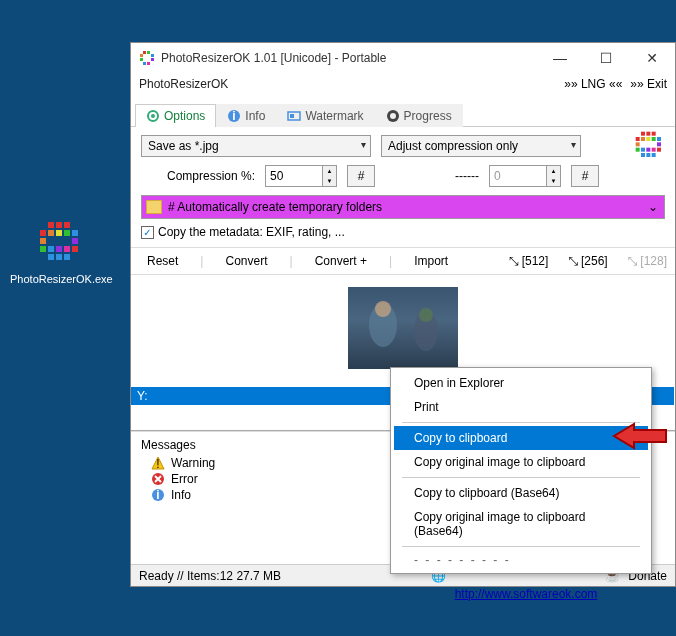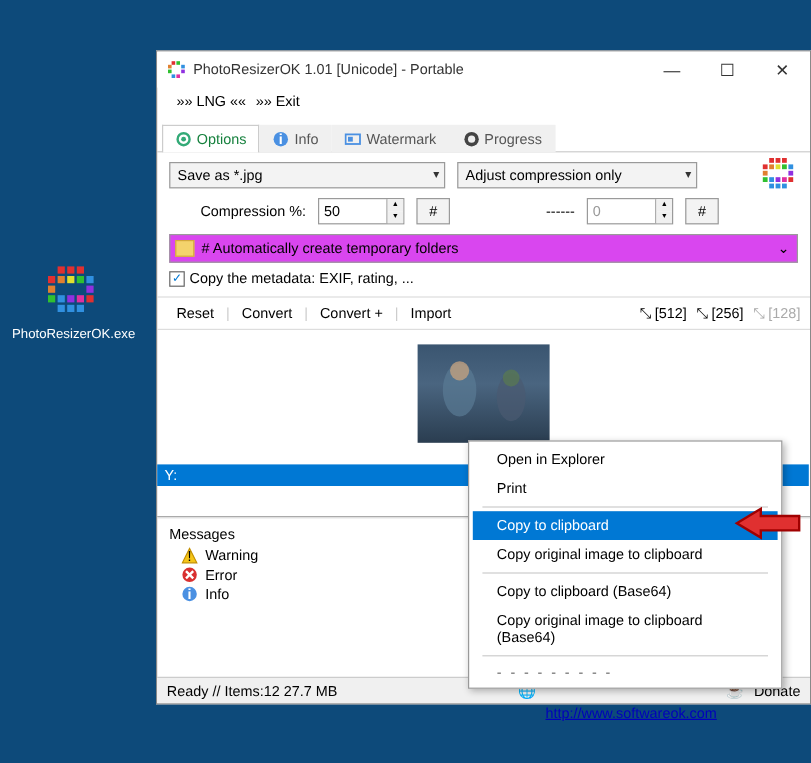--- a/index.html
+++ b/index.html
@@ -37,21 +37,21 @@
 
 .folder-row { display: flex; height: 24px; border: 1px solid #9a9a9a; align-items: center; padding: 0 22px 0 4px; position: relative; background: #d946ef; }
 .folder-row .folder-ico { width: 16px; height: 14px; background: #f4d36c; border: 1px solid #d4a83c; margin-right: 6px; }
 .folder-row::after { content: "⌄"; position: absolute; right: 6px; top: 4px; }
 
 .chk-row { display: flex; align-items: center; gap: 4px; margin-top: 6px; }
 .chk { width: 13px; height: 13px; border: 1px solid #666; display: flex; align-items: center; justify-content: center; font-size: 10px; color: #0078d4; }
 
 .logo-corner { position: absolute; right: 10px; top: 2px; width: 32px; height: 32px; }
 
-.actionbar { display: flex; align-items: center; padding: 4px 8px; border-top: 1px solid #ddd; border-bottom: 1px solid #ddd; gap: 2px; font-size: 12px; }
+.actionbar { display: flex; align-items: center; padding: 4px 8px; border-top: 1px solid #ddd; border-bottom: 1px solid #ddd; gap: 14px; font-size: 12px; }
 .actionbar .act { padding: 2px 8px; }
 .actionbar .sep { color: #ccc; }
 .actionbar .spacer { flex: 1; }
 .actionbar .size-ind { display: flex; align-items: center; gap: 3px; margin-left: 6px; font-size: 11px; }
 
 .thumbs { display: flex; height: 156px; border-bottom: 1px solid #aaa; }
 .thumb-cell { flex: 1; display: flex; flex-direction: column; align-items: center; padding-top: 12px; border-right: 1px solid #fff; position: relative; }
 .thumb-img { width: 130px; height: 76px; }
 .thumb1 { background: linear-gradient(135deg, #3a2d5c 0%, #8b3a4a 30%, #c45a2e 55%, #d47a3a 70%, #2a4a6a 100%); position: relative; }
 .thumb2 { width: 110px; height: 82px; background: linear-gradient(180deg, #3a5570 0%, #4a6580 40%, #2a3d50 100%); position: relative; }
@@ -116,20 +116,21 @@
       <rect x="4" y="12" width="3" height="3" fill="#3090e0"></rect>
         <rect x="8" y="12" width="3" height="3" fill="#e030a0"></rect>
     </svg>
     <div class="title">PhotoResizerOK 1.01 [Unicode] - Portable</div>
     <div class="win-btn">—</div>
     <div class="win-btn">☐</div>
     <div class="win-btn">✕</div>
   </div>
 
   <div class="menubar">
+    <div class="mb-left">PhotoResizerOK</div>
     <div class="mb-link">»» LNG ««</div>
     <div class="mb-link">»» Exit</div>
   </div>
 
   <div class="tabbar">
     <div class="tab active">
       <span class="tab-ico">
         <svg viewBox="0 0 14 14">
             <circle cx="7" cy="7" r="5" fill="none" stroke="#3a7" stroke-width="2"></circle>
             <circle cx="7" cy="7" r="2" fill="#3a7"></circle>

